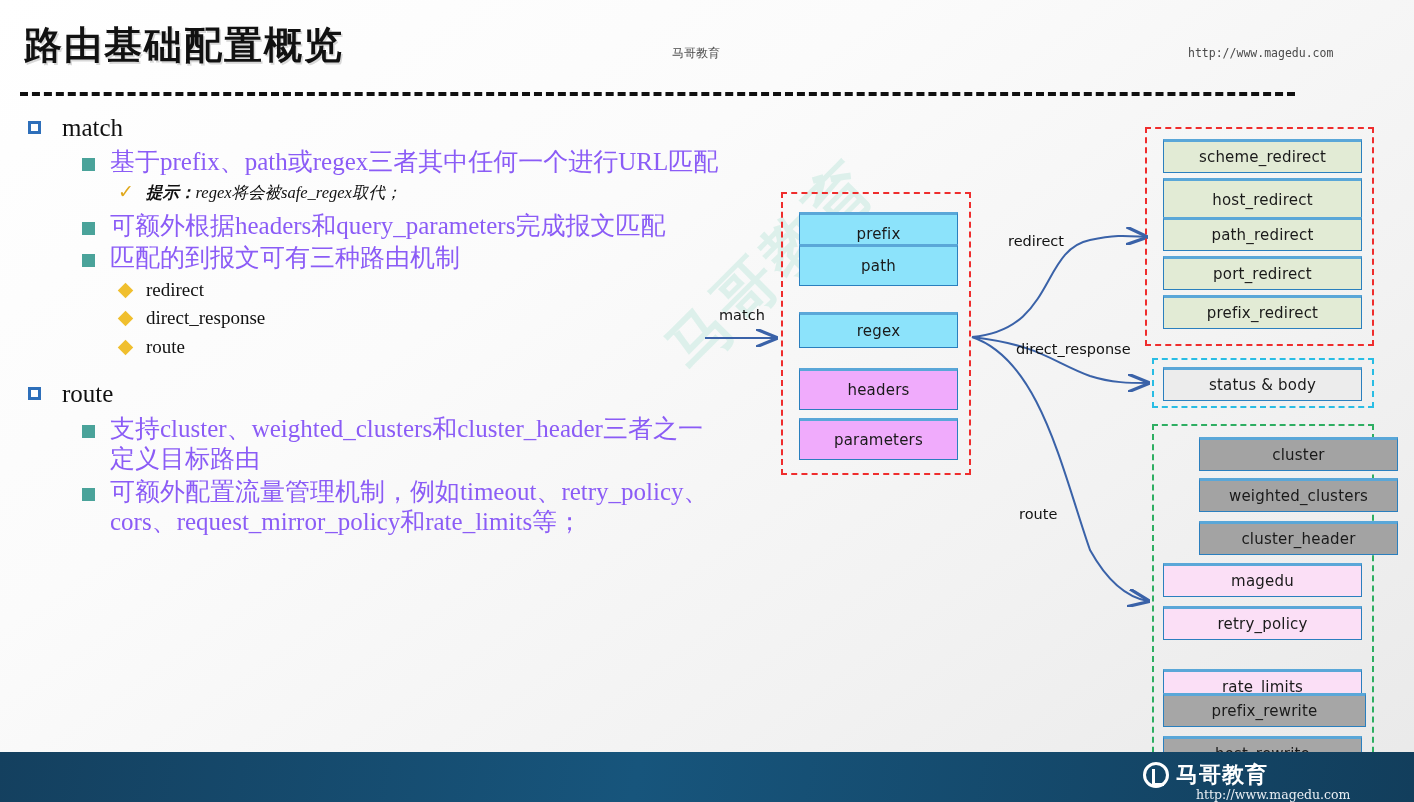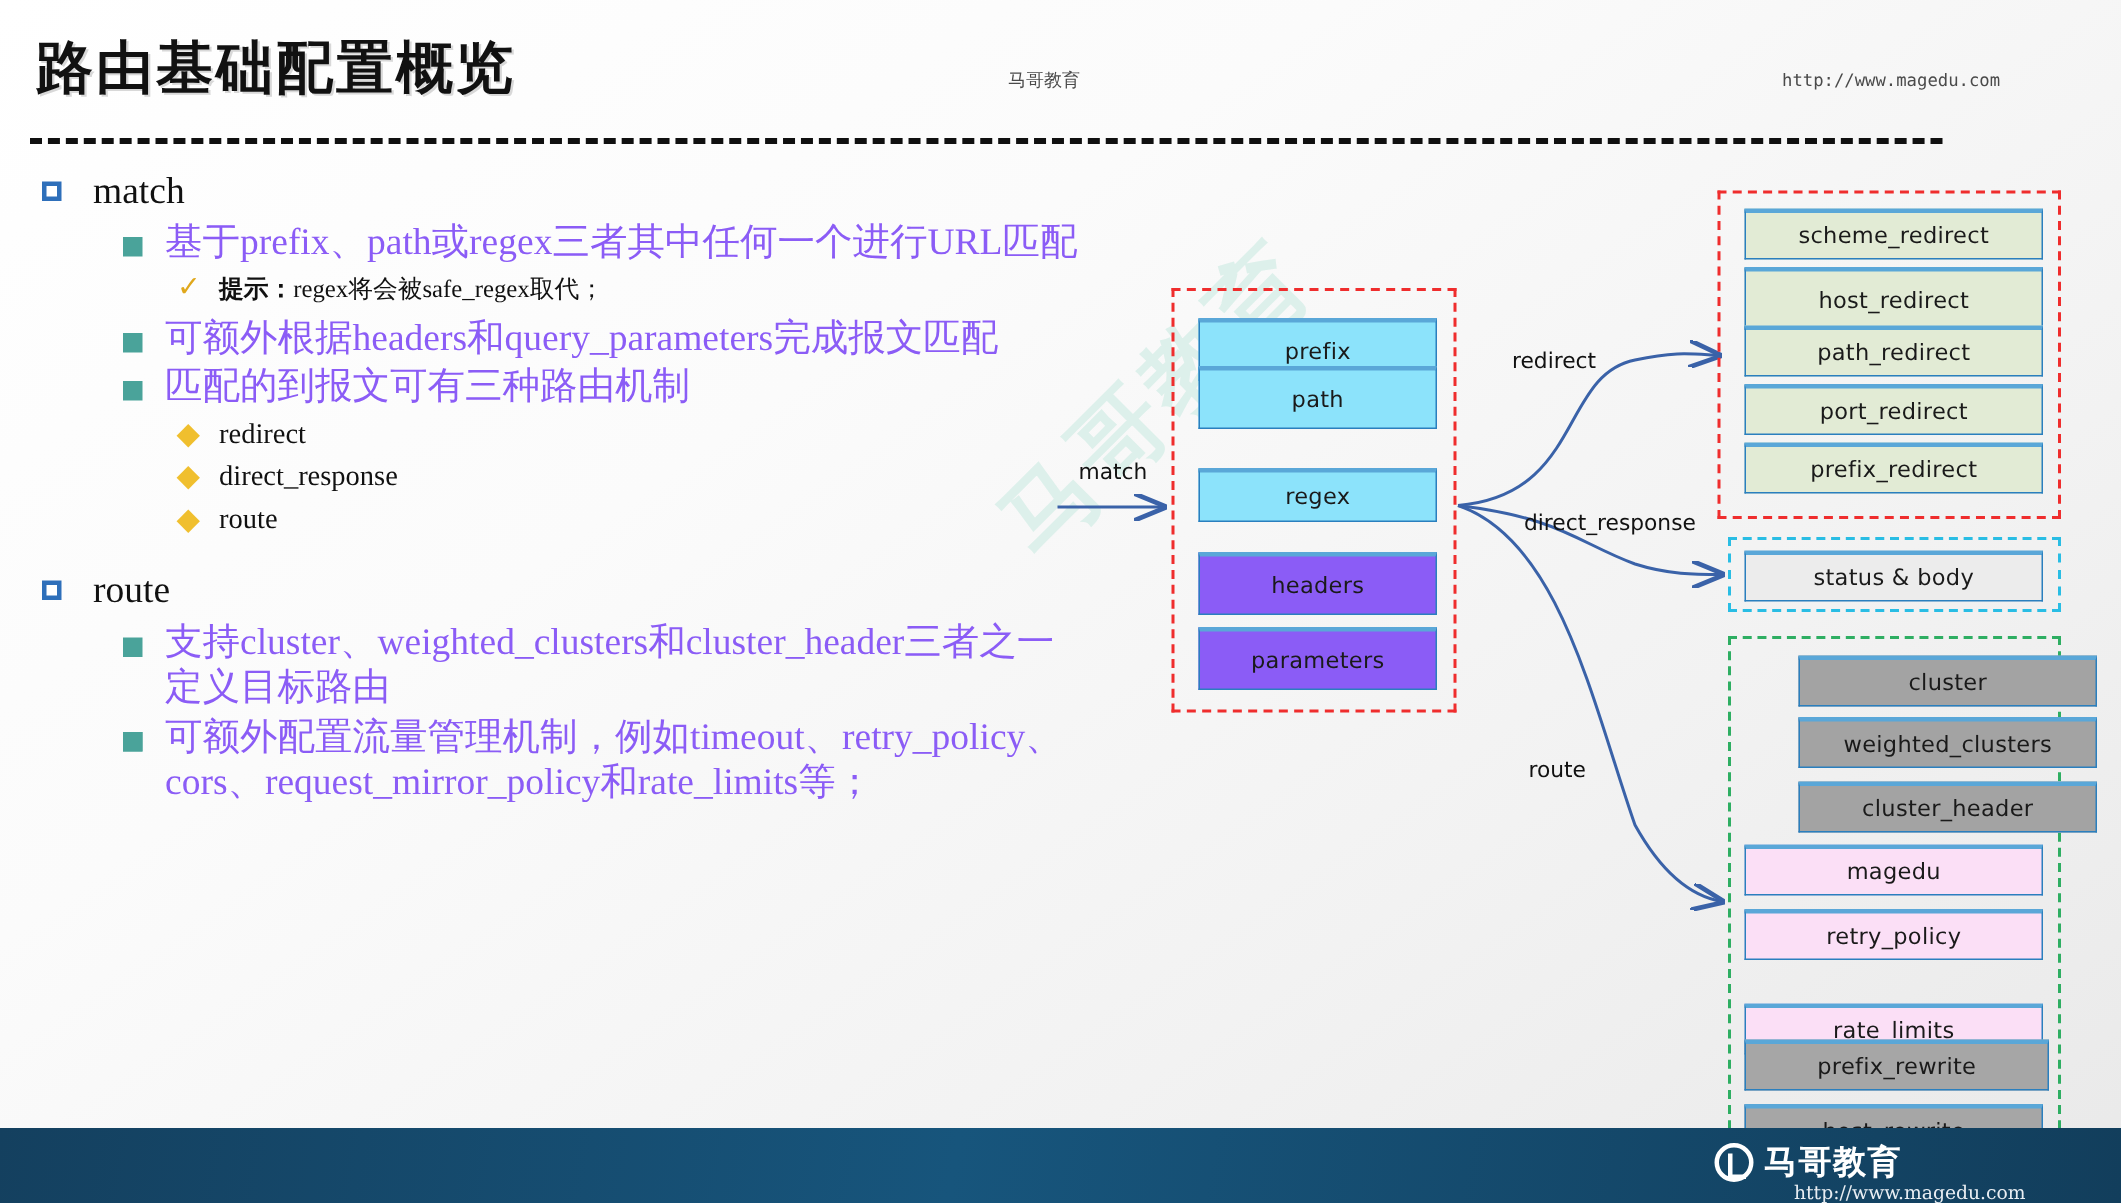--- a/index.html
+++ b/index.html
@@ -55,21 +55,21 @@
     position:absolute; left:96px; top:9px; width:11px; height:11px;
     background:#f0bf2e; transform:rotate(45deg);
   }
   .lvl3 .txt{ font-size:19px; color:#111; line-height:1.45; }
 
   .lvl3c{ position:relative; padding-left:122px; margin:3px 0 6px 0; }
   .lvl3c .chk{
     position:absolute; left:94px; top:-1px;
     font-size:19px; color:#e0a81c; font-family:"DejaVu Sans", sans-serif;
   }
-  .lvl3c .txt{ font-size:16.5px; color:#111; line-height:1.45; }
+  .lvl3c .txt{ font-size:16.5px; color:#111; line-height:1.45;font-style:italic; }
   .lvl3c .txt b{ font-weight:700; }
 
   .gap-route{ height:17px; }
 
   
   .watermark{
     position:absolute; left:648px; top:330px;
     font-family:"DejaVu Serif", serif;
     font-size:62px; font-weight:700; color:#d9efe9;
     transform:rotate(-45deg); transform-origin:left top;
@@ -88,21 +88,21 @@
   .g-route   { left:1152px; top:424px; width:222px; height:349px; border:2px dashed #2eae62; }
 
   .node{
     position:absolute; box-sizing:border-box;
     border:1.5px solid #2a7fbe; border-top-width:3px; border-top-color:#5aa7d8;
     display:flex; align-items:center; justify-content:center;
     font-family:"DejaVu Sans", sans-serif; font-size:15px; color:#1a1a1a;
     letter-spacing:.2px;
   }
   .n-cyan  { background:#8ce3fb; }
-  .n-green { background:#8b5cf6; }
+  .n-green { background:#f0abfc; }
   .n-sage  { background:#e2ebd5; }
   .n-gray  { background:#ececec; }
   .n-yellow{ background:#a3a3a3;margin-left:36px; }
   .n-pink  { background:#fbdff6; }
   .n-dgray { background:#a6a6a6; }
 
   .edge-label{
     position:absolute;
     font-family:"DejaVu Sans", sans-serif; font-size:14.5px; color:#121212;
     white-space:nowrap;

